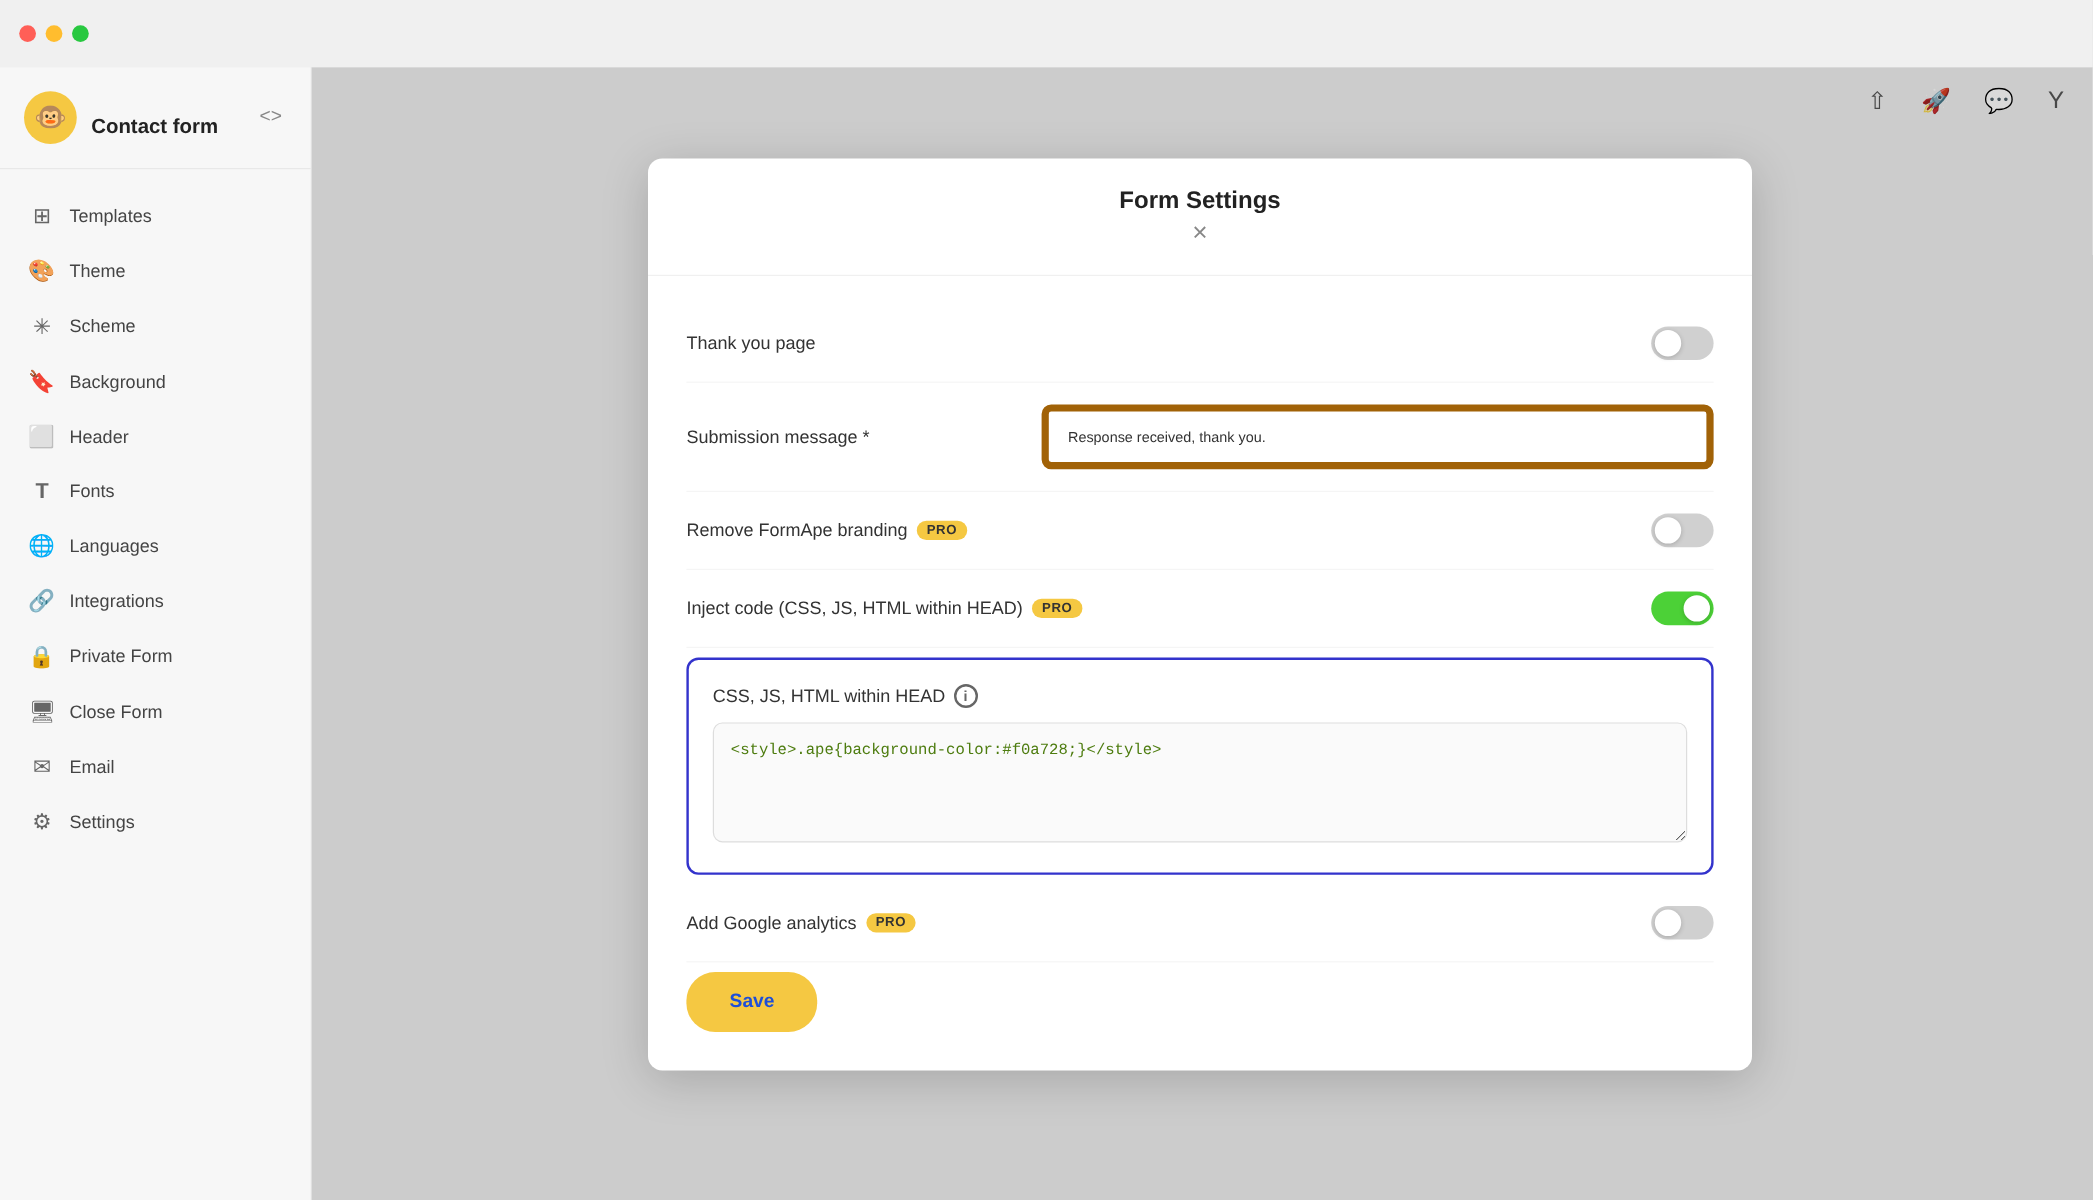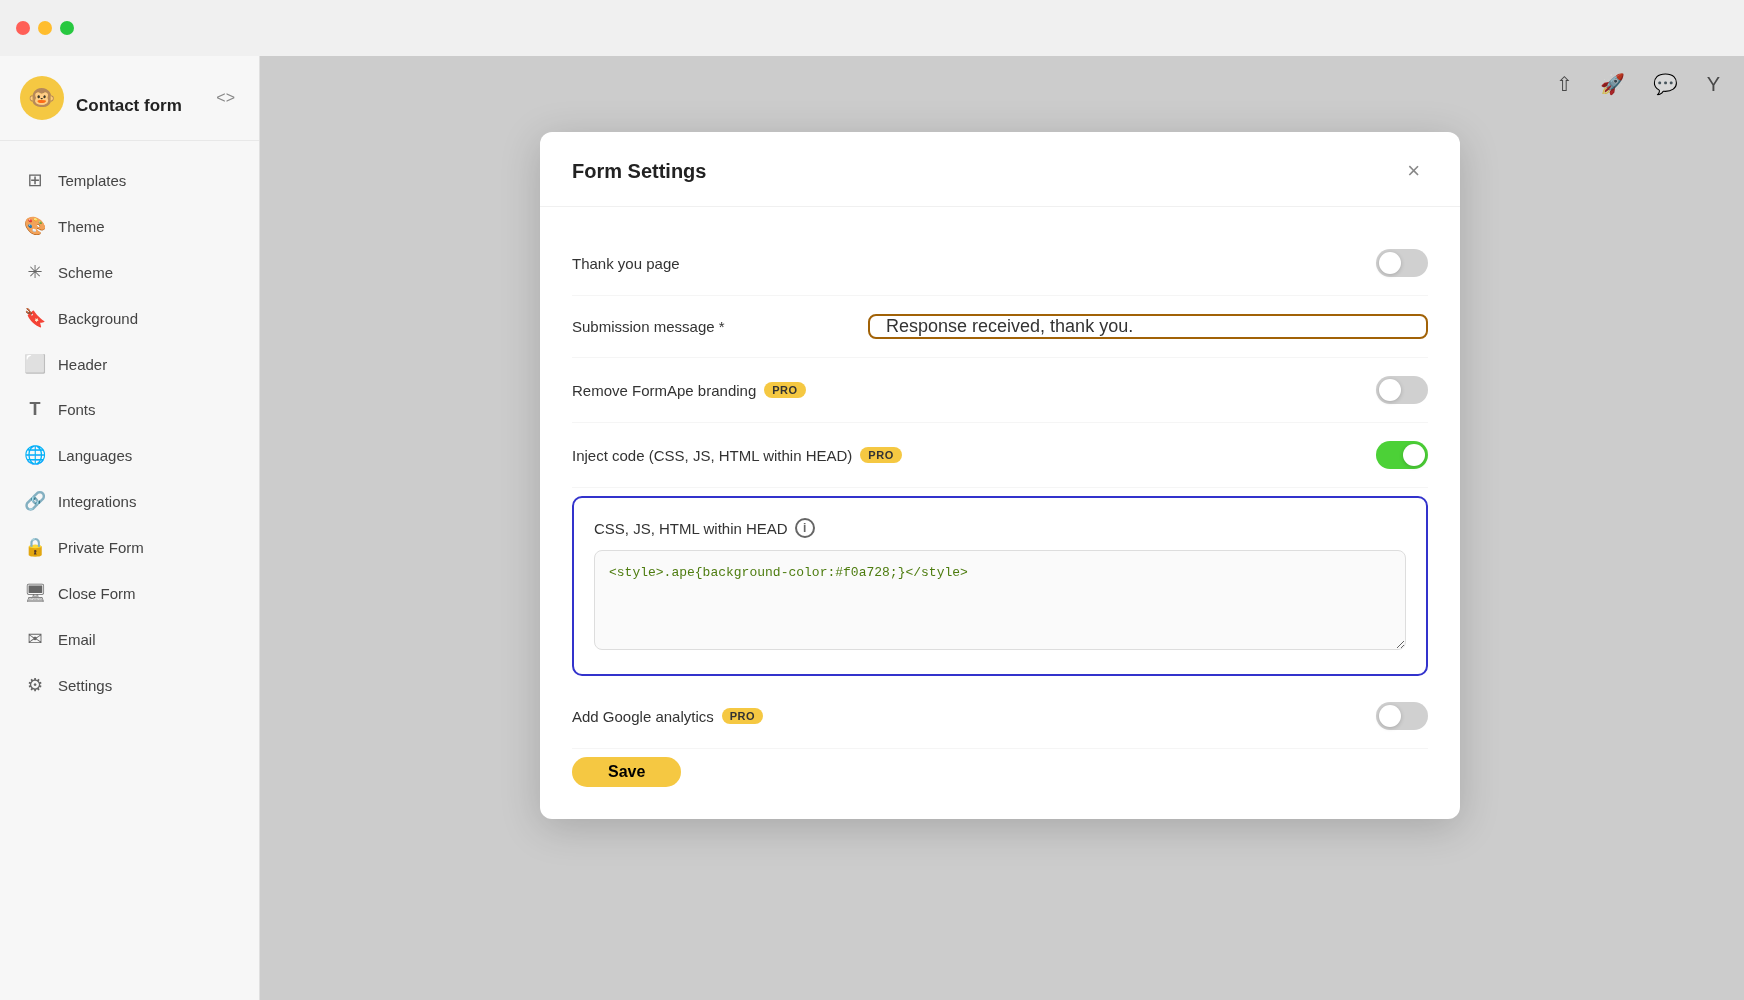--- a/index.html
+++ b/index.html
@@ -144,20 +144,21 @@
       margin-left: 280px;
       margin-top: 20px;
       box-shadow: 0 8px 40px rgba(0,0,0,0.18);
     }
     .modal-header {
       display: flex;
       align-items: center;
       justify-content: space-between;
       padding: 24px 32px 20px 32px;
       border-bottom: 1px solid #f0f0f0;
+      flex-direction: column;
     }
     .modal-title {
       font-size: 20px;
       font-weight: 700;
       color: #222;
     }
     .modal-close {
       background: none;
       border: none;
       font-size: 22px;
@@ -182,24 +183,24 @@
     .settings-label {
       font-size: 15px;
       color: #333;
       display: flex;
       align-items: center;
       gap: 8px;
     }
 
     
     .text-input {
-      border: 2px solid #a16207;
+      border: 6px solid #a16207;
       border-radius: 8px;
-      padding: 0 16px;
-      font-size: 18px;
+      padding: 14px 16px;
+      font-size: 12px;
       color: #333;
       width: 560px;
       outline: none;
       background: #fff;
     }
 
     
     .toggle-switch {
       position: relative;
       width: 52px;
@@ -279,24 +280,24 @@
       resize: vertical;
       outline: none;
       background: #fafafa;
     }
 
     
     .save-btn {
       background: #f5c842;
       border: none;
       border-radius: 24px;
-      padding: 6px 36px;
+      padding: 16px 36px;
       font-size: 16px;
       font-weight: 600;
-      color: #000000;
+      color: #1d4ed8;
       cursor: pointer;
       margin-top: 8px;
     }
 
     
     .submission-row {
       display: flex;
       align-items: center;
       justify-content: space-between;
       padding: 18px 0;

